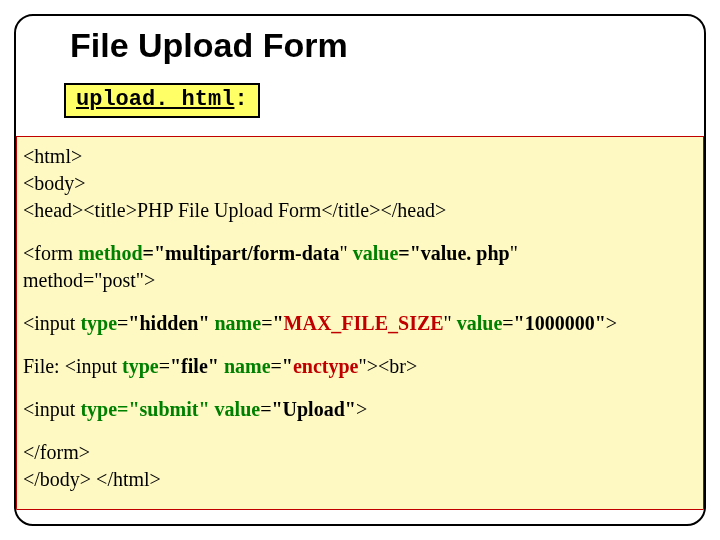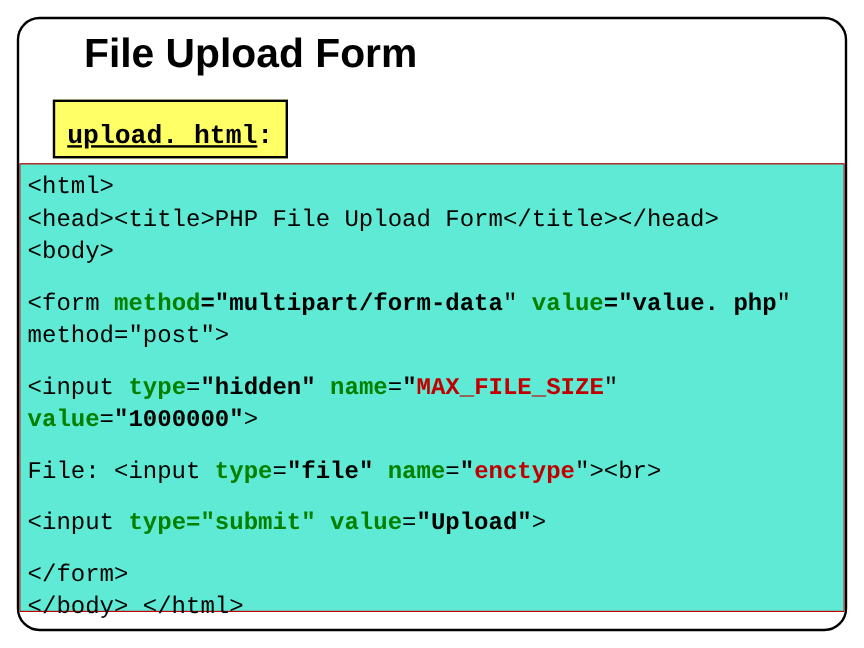--- a/index.html
+++ b/index.html
@@ -22,44 +22,44 @@
     overflow: hidden;
   }
   .title {
     font-size: 34px;
     font-weight: bold;
     color: #000;
     margin: 0 0 18px 54px;
   }
   .filename-box {
     display: inline-block;
-    margin-left: 28px;
+    margin-left: 48px;
     border: 2px solid #000;
     background: #ffff66;
-    padding: 16px 10px 4px 10px;
+    padding: 2px 10px 4px 10px;
     font-family: "Courier New", monospace;
     font-size: 22px;
     font-weight: bold;
   }
   .filename-box span {
     text-decoration: underline;
   }
   .code-box {
     position: absolute;
     left: 0;
     right: 0;
     top: 120px;
     bottom: 14px;
     border: 1px solid #c00000;
     padding: 6px 6px;
-    font-family: Liberation Mono, monospace;
+    font-family: Liberation Serif, serif;
     font-size: 20px;
     line-height: 1.35;
     color: #000;
-    background: #5eead4;
+    background: #fef9c3;
   }
   .code-box .row { margin: 0; }
   .gap { height: 16px; }
   .kw { color: #008000; font-weight: bold; }   
   .val-red { color: #c00000; font-weight: bold; text-align: center; } 
   .quote-black-b { color:#000; font-weight: bold; }
   .norm { color:#000; }
 </style>
 </head>
 <body>
@@ -67,22 +67,22 @@
 <div class="slide">
 
   <div class="title">File Upload Form</div>
 
   <div class="filename-box">
     <span>upload. html</span><span class="norm" style="text-decoration:none">:</span>
   </div>
 
   <div class="code-box">
     <div class="row">&lt;html&gt;</div>
+    <div class="row">&lt;body&gt;</div>
     <div class="row">&lt;head&gt;&lt;title&gt;PHP File Upload Form&lt;/title&gt;&lt;/head&gt;</div>
-    <div class="row">&lt;body&gt;</div>
 
     <div class="gap"></div>
 
     <div class="row">
       <span class="norm">&lt;form </span><span class="kw">method</span><span class="quote-black-b">="</span><span class="quote-black-b">multipart/form-data</span><span class="norm">" </span><span class="kw">value</span><span class="quote-black-b">="</span><span class="quote-black-b">value. php</span><span class="norm">"</span>
     </div>
     <div class="row">method="post"&gt;</div>
 
     <div class="gap"></div>
 

